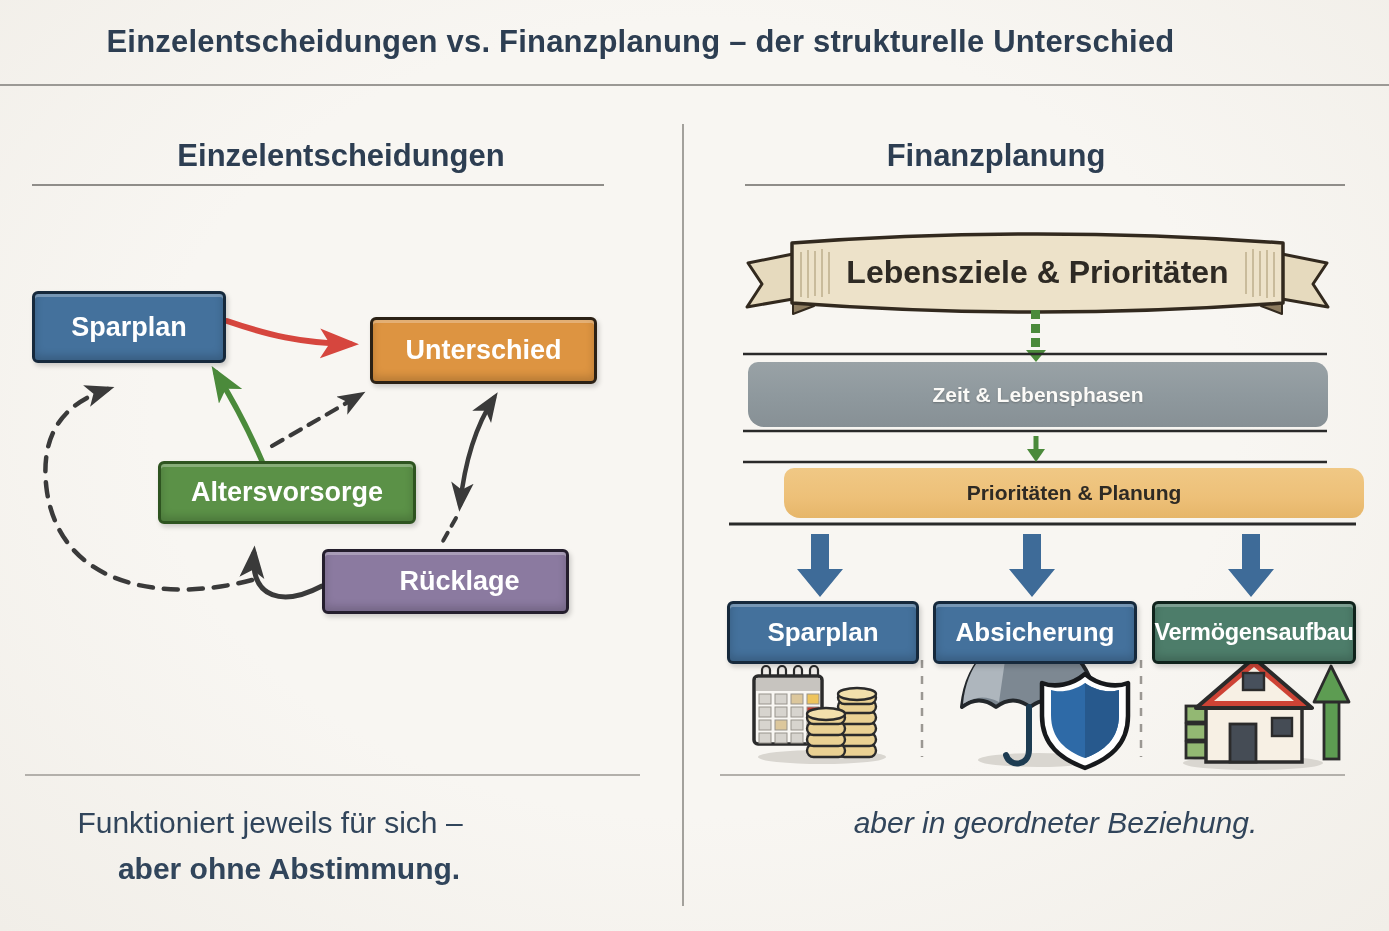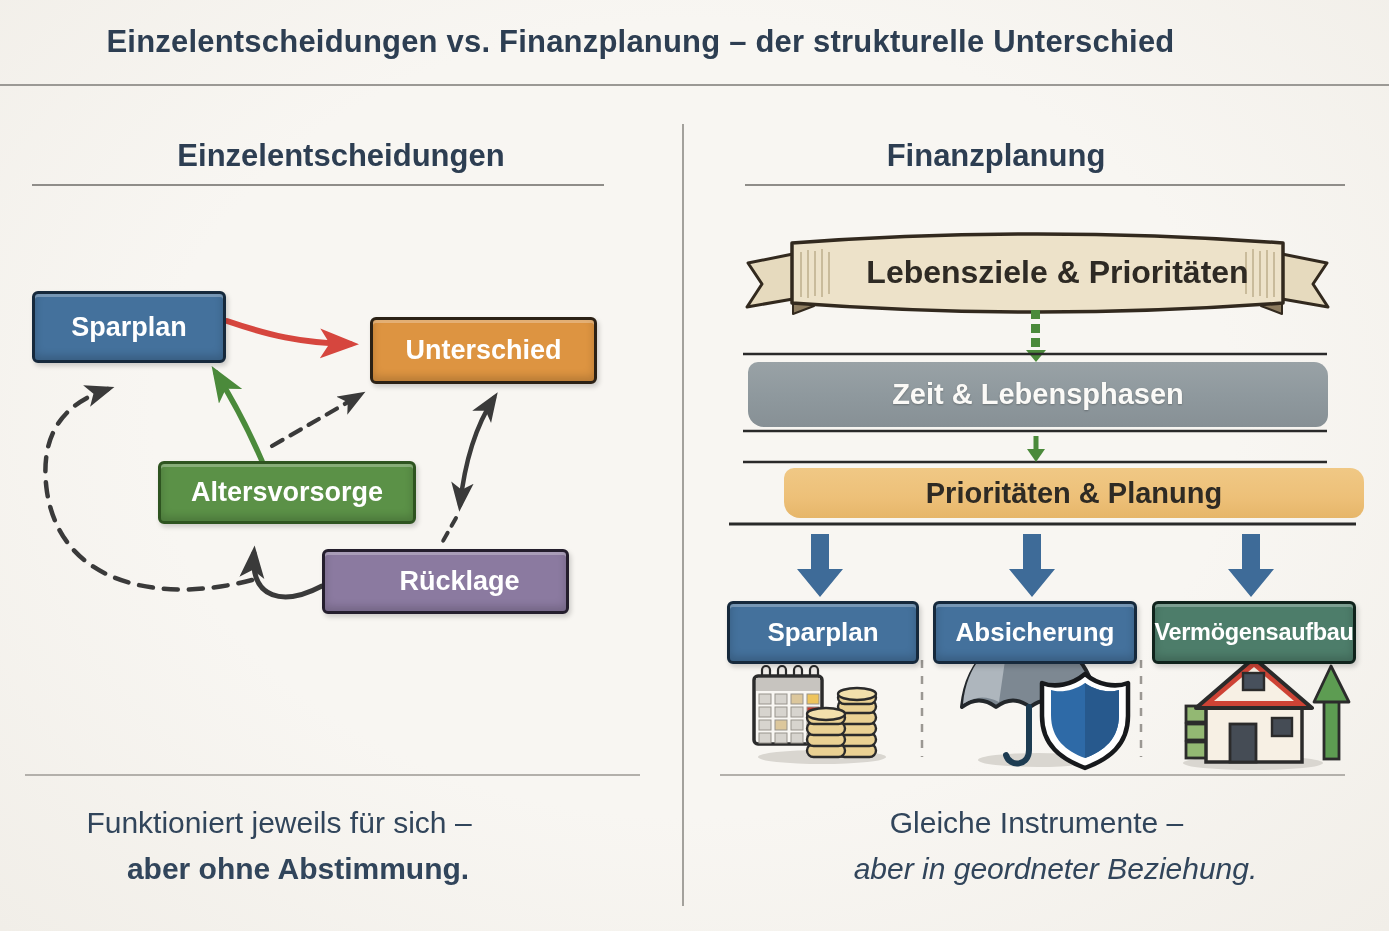--- a/index.html
+++ b/index.html
@@ -22,25 +22,25 @@
   .pill{position:absolute;display:flex;align-items:center;justify-content:center;z-index:3;
         border-radius:6px;color:#fff;font-weight:700;font-size:27px;
         box-shadow:inset 0 3px 0 rgba(255,255,255,.28), inset 0 -4px 8px rgba(0,0,0,.18), 2px 3px 5px rgba(0,0,0,.18);}
   .b-blue   {background:var(--box-blue);  border:3px solid var(--box-blue-border);}
   .b-orange {background:var(--box-orange);border:3px solid var(--box-orange-border);}
   .b-green  {background:var(--box-green); border:3px solid var(--box-green-border);}
   .b-purple {background:var(--box-purple);border:3px solid var(--box-purple-border);padding-left:28px;}
   .b-teal   {background:var(--box-teal);  border:3px solid var(--box-teal-border);}
   
   .layer-bar{position:absolute;z-index:3;display:flex;align-items:center;justify-content:center;
-             font-weight:700;font-size:29px;border-radius:10px 14px 12px 16px;}
+             font-weight:700;font-size:21px;border-radius:10px 14px 12px 16px;}
   .bar-gray{background:linear-gradient(180deg,#99a2a6,var(--layer-gray) 55%,#879095);color:#fbfaf7;text-shadow:0 1px 2px rgba(0,0,0,.25);}
   .bar-orange{background:linear-gradient(180deg,#f0c885,var(--layer-orange) 60%,#e6b669);color:#2e2a24;}
   .banner-label{position:absolute;z-index:3;display:flex;align-items:center;justify-content:center;
-                font-weight:700;font-size:32px;color:#2e2a24;padding-left:20px;}
+                font-weight:700;font-size:32px;color:#2e2a24;}
   
   .caption{position:absolute;z-index:3;text-align:center;font-size:30px;line-height:46px;color:var(--caption);}
   .cap-bold{font-weight:700;margin-left:38px;}
   .cap-italic{font-style:italic;}
   .caption-rule{background:#b3b0ab;height:2px;z-index:2;}
   
   svg{position:absolute;left:0;top:0;z-index:2;}
   .ar{fill:none;stroke-linecap:round;}
   .sred{stroke:var(--arrow-red);}   .fred{fill:var(--arrow-red);}
   .sgrn{stroke:var(--arrow-green);} .fgrn{fill:var(--arrow-green);}
@@ -238,22 +238,21 @@
   <div class="layer-bar bar-gray" style="left:748px;top:362px;width:580px;height:65px;">Zeit &amp; Lebensphasen</div>
   <div class="layer-bar bar-orange" style="left:748px;top:468px;width:580px;height:50px;margin-left:36px;">Prioritäten &amp; Planung</div>
 
   <div class="pill b-blue" style="left:727px;top:601px;width:186px;height:57px;font-size:26px;">Sparplan</div>
   <div class="pill b-blue" style="left:933px;top:601px;width:198px;height:57px;font-size:26px;">Absicherung</div>
   <div class="pill b-teal" style="left:1152px;top:601px;width:198px;height:57px;font-size:23.5px;letter-spacing:-0.3px;">Vermögensaufbau</div>
 
   <div class="abs caption-rule" style="left:25px;top:774px;width:615px;"></div>
   <div class="abs caption-rule" style="left:720px;top:774px;width:625px;"></div>
 
-  <div class="caption" style="left:9px;top:800px;width:540px;">
+  <div class="caption" style="left:0;top:800px;width:540px;">
     <div>Funktioniert jeweils für sich –</div>
     <div class="cap-bold">aber ohne Abstimmung.</div>
   </div>
   <div class="caption" style="left:684px;top:800px;width:705px;">
-    <div>Gleiche Instrumente –</div>
     <div class="cap-italic cap-bold" style="font-weight:400;">aber in geordneter Beziehung.</div>
   </div>
 
 </div>
 
 </body></html>

